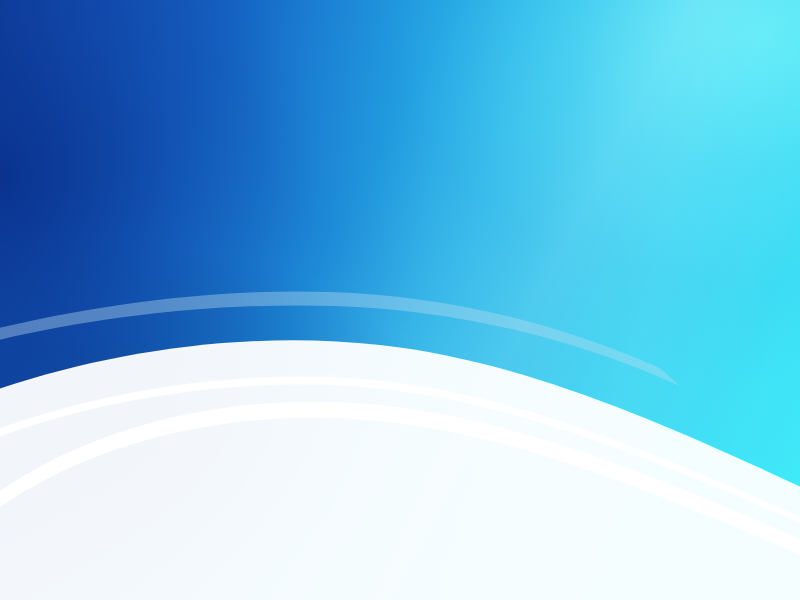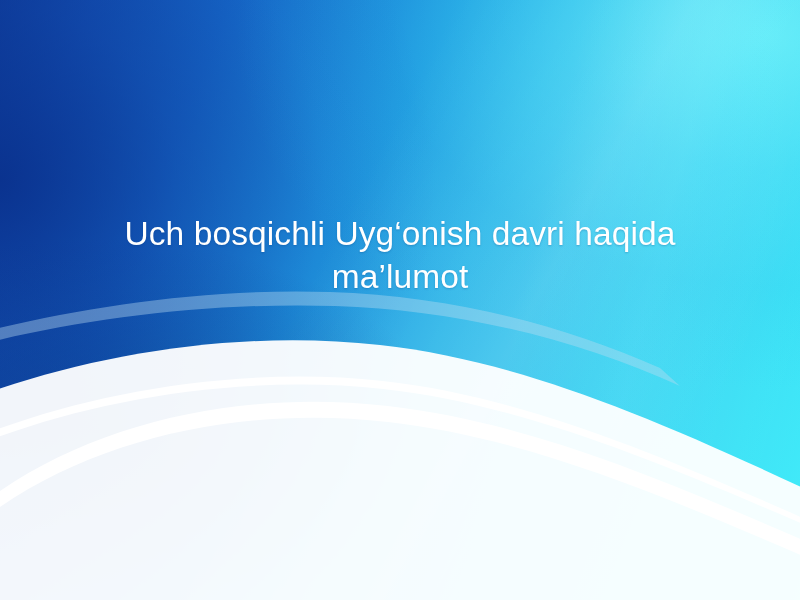--- a/index.html
+++ b/index.html
@@ -191,15 +191,14 @@
     <path d="M -10,512 C 100,432 252,398 392,414 C 532,430 658,486 812,556
              L 812,600 L -10,600 Z" fill="url(#gMidBlue)"></path>
 
     <path d="M -10,600 L -10,548 C 110,474 260,444 400,452 C 540,460 670,506 812,568
              L 812,600 Z" fill="url(#gBase)"></path>
 
     <path d="M 812,528 C 700,490 600,452 500,418 C 430,394 370,380 330,377
              C 372,386 432,402 500,428 C 600,464 700,502 812,540 Z" fill="#f6d96a" opacity="0.0"></path>
   </svg>
 
-  <div class="title-block">Uch bosqichli Uyg‘onish davri haqida ma’lumot</div>
 
 </div>
 
 </body></html>

